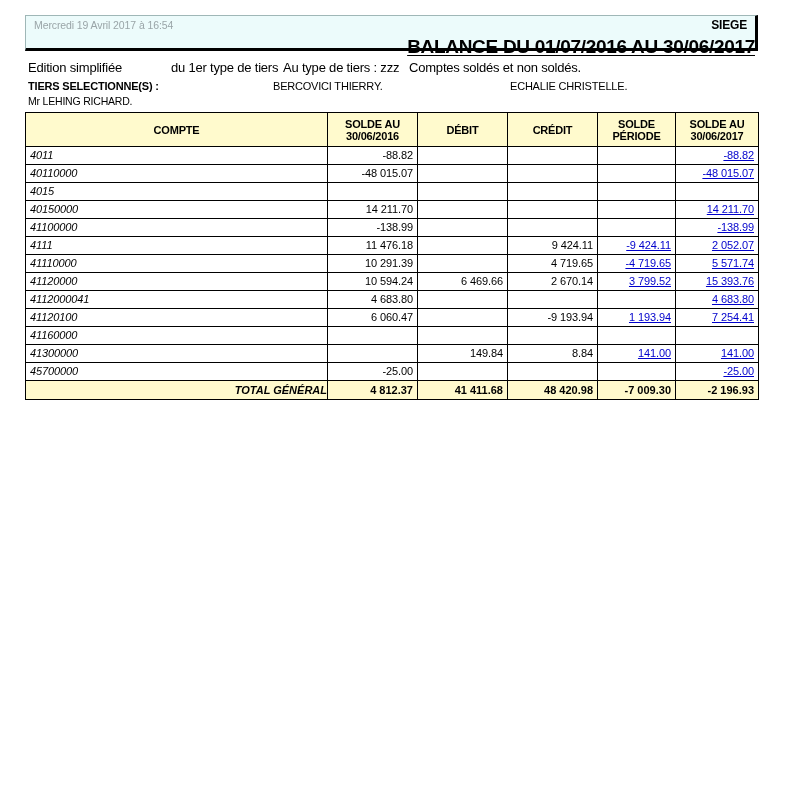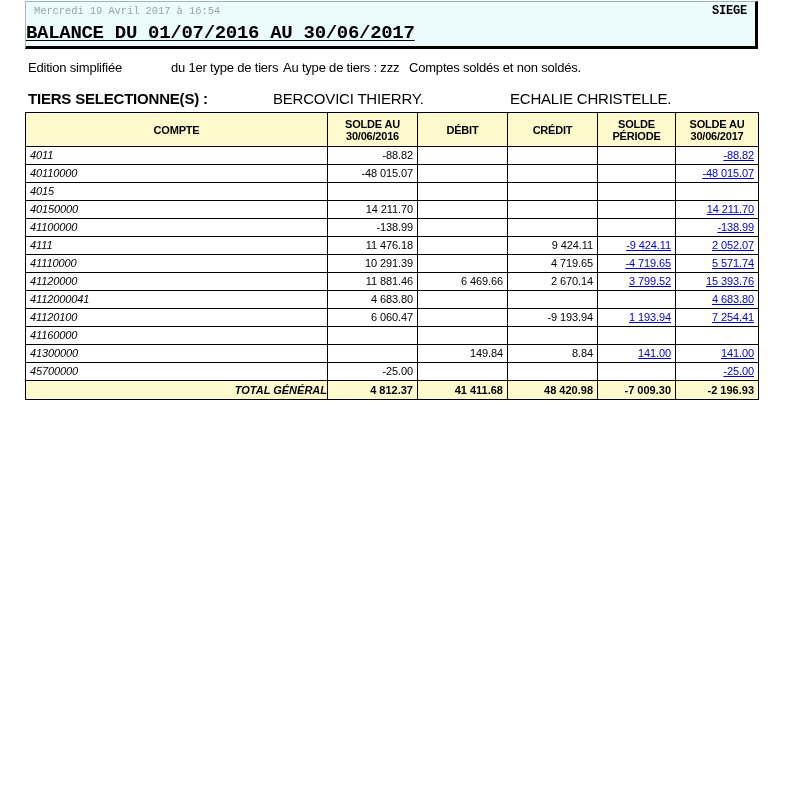--- a/index.html
+++ b/index.html
@@ -18,29 +18,28 @@
   #page {
     position: relative;
     width: 789px;
     height: 800px;
   }
 
   
   .banner {
     position: absolute;
     left: 25px;
-    top: 1px;
+    top: 15px;
     width: 733px;
-    height: 48px;
+    height: 36px;
     background: #ecfbfb;
     border: 1px solid #9fb7b7;
     border-bottom: 3px solid #000000;
     border-right: 3px solid #000000;
     box-sizing: border-box;
-    font-family: Liberation Mono, monospace;
   }
   .banner-date {
     position: absolute;
     left: 8px;
     top: 3px;
     font-size: 10.5px;
     color: #9aa5a8;
     white-space: nowrap;
     letter-spacing: -0.1px;
   }
@@ -51,21 +50,21 @@
     font-size: 12px;
     font-weight: bold;
     color: #000000;
     letter-spacing: -0.2px;
   }
   .banner-title {
     position: absolute;
     left: 0;
     right: 0;
     top: 20px;
-    text-align: left;
+    text-align: right;
     font-size: 19px;
     font-weight: bold;
     letter-spacing: -0.3px;
     text-decoration: underline;
     text-underline-offset: 2px;
   }
 
   
   .subhead {
     position: absolute;
@@ -82,22 +81,22 @@
   }
   .sh-seg { position: absolute; top: 0; white-space: nowrap; }
   .sh-a { left: 0; }
   .sh-b { left: 143px; }
   .sh-c { left: 255px; }
   .sh-d { left: 381px; }
 
   .subhead-line2 {
     position: relative;
     height: 14px;
-    margin-top: 14px;
-    font-size: 15px;
+    margin-top: 4px;
+    font-size: 11px;
     font-weight: bold;
     letter-spacing: -0.2px;
     white-space: nowrap;
   }
   .sh2-a { left: 0; font-weight: bold; }
   .sh2-b { left: 245px; font-weight: normal; }
   .sh2-c { left: 482px; font-weight: normal; }
 
   .subhead-line3 {
     position: relative;
@@ -201,20 +200,23 @@
       <span class="sh-seg sh-a">Edition simplifiée</span>
       <span class="sh-seg sh-b">du 1er type de tiers</span>
       <span class="sh-seg sh-c">Au type de tiers : zzz</span>
       <span class="sh-seg sh-d">Comptes soldés et non soldés.</span>
     </div>
     <div class="subhead-line2">
       <span class="sh-seg sh2-a">TIERS SELECTIONNE(S) :</span>
       <span class="sh-seg sh2-b">BERCOVICI THIERRY.</span>
       <span class="sh-seg sh2-c">ECHALIE CHRISTELLE.</span>
     </div>
+    <div class="subhead-line3">
+      <span>Mr LEHING RICHARD.</span>
+    </div>
   </div>
 
   <table class="balance-table">
     <colgroup>
       <col class="col-compte">
       <col class="col-solde16">
       <col class="col-debit">
       <col class="col-credit">
       <col class="col-periode">
       <col class="col-solde17">
@@ -296,21 +298,21 @@
         <tr>
           <td class="c-account">41110000</td>
           <td class="c-num">10 291.39</td>
           <td class="c-num"></td>
           <td class="c-num">4 719.65</td>
           <td class="c-link"><span class="lk">-4 719.65</span></td>
           <td class="c-link"><span class="lk">5 571.74</span></td>
         </tr>
         <tr>
           <td class="c-account">41120000</td>
-          <td class="c-num">11 881.46</td>
+          <td class="c-num">10 594.24</td>
           <td class="c-num">6 469.66</td>
           <td class="c-num">2 670.14</td>
           <td class="c-link"><span class="lk">3 799.52</span></td>
           <td class="c-link"><span class="lk">15 393.76</span></td>
         </tr>
         <tr>
           <td class="c-account">4112000041</td>
           <td class="c-num">4 683.80</td>
           <td class="c-num"></td>
           <td class="c-num"></td>

